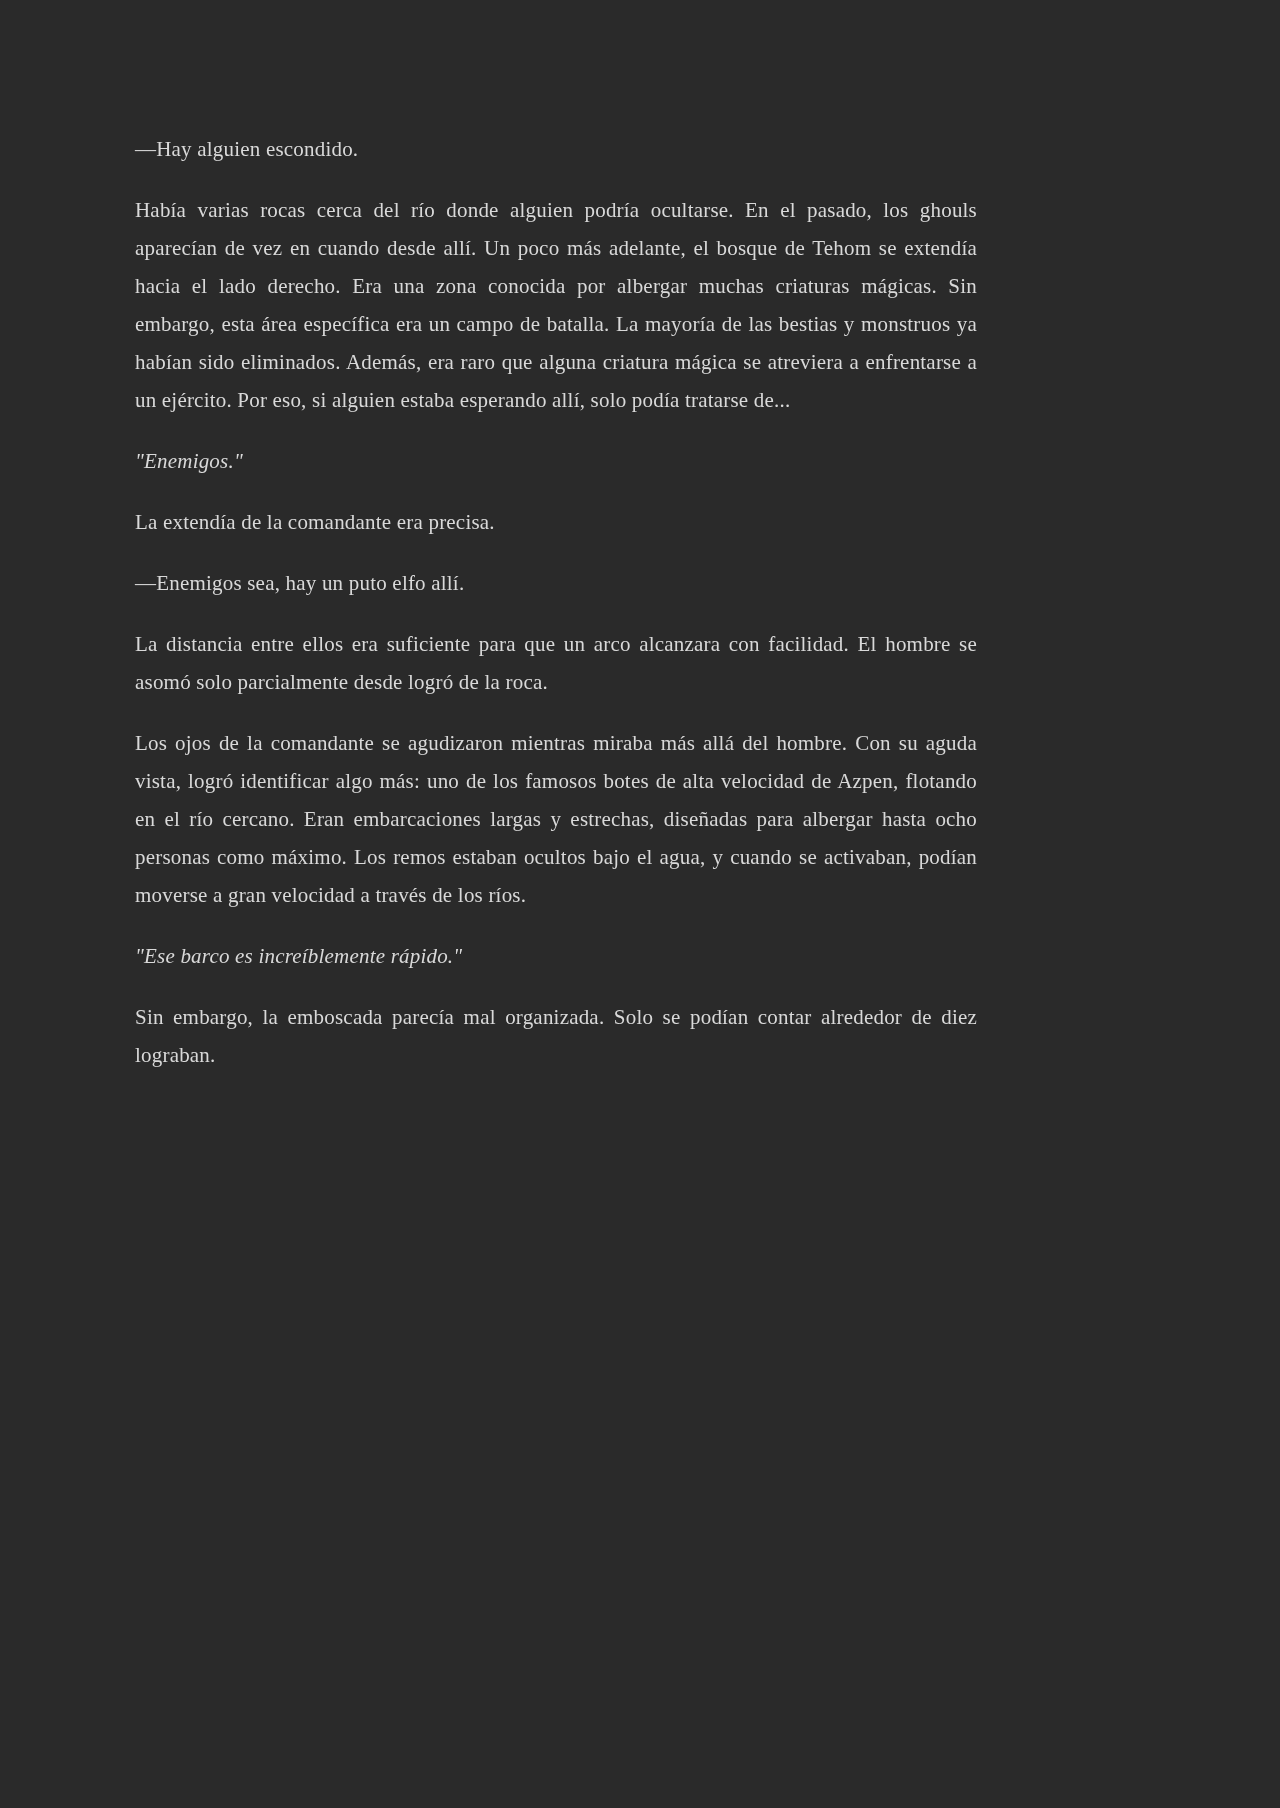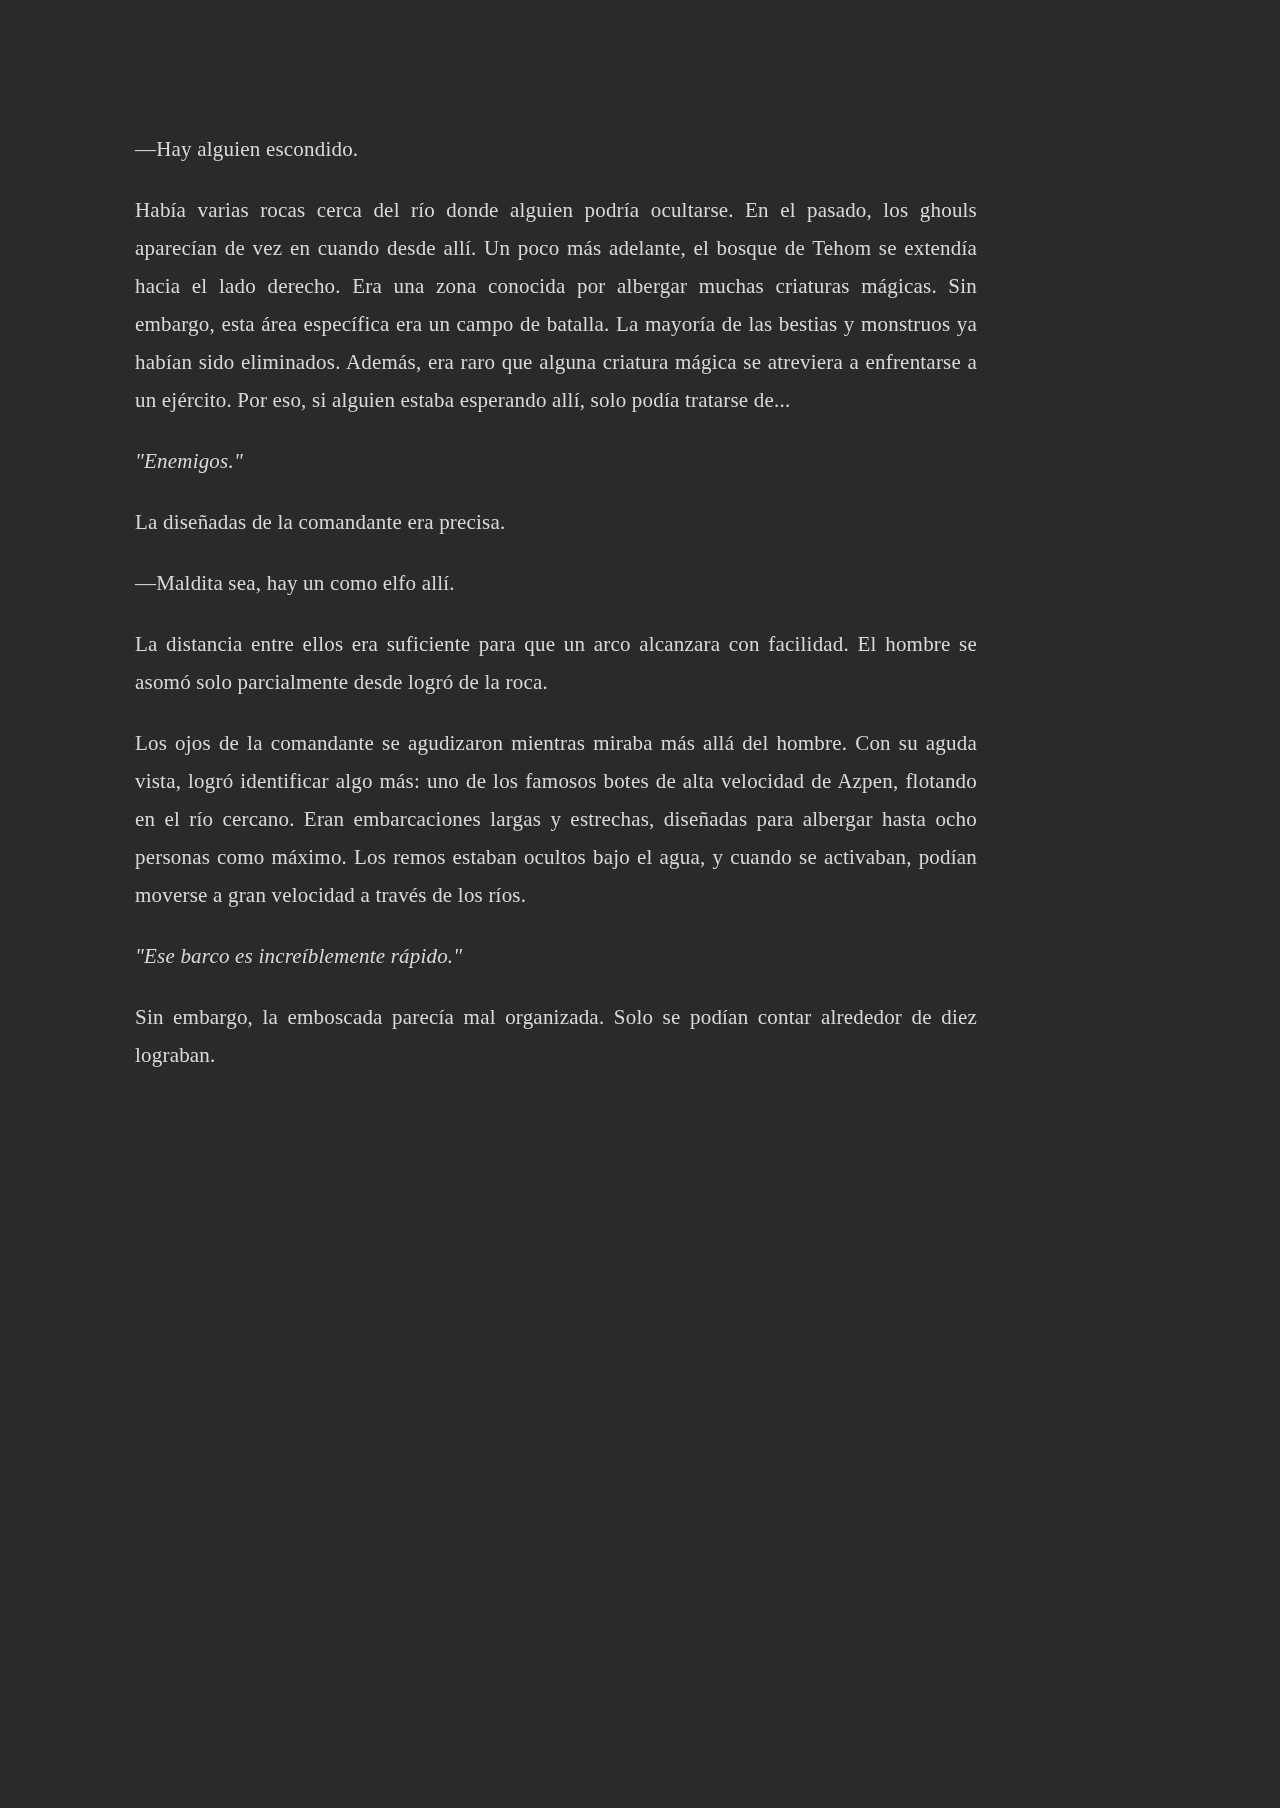--- a/index.html
+++ b/index.html
@@ -37,20 +37,20 @@
   }
 </style>
 </head>
 <body>
 
 <div class="page" style="background: rgb(42, 42, 42);">
   <div class="reader-column" style="color: rgb(217, 217, 217);">
       <p class="para">—Hay alguien escondido.</p>
       <p class="para">Había varias rocas cerca del río donde alguien podría ocultarse. En el pasado, los ghouls aparecían de vez en cuando desde allí. Un poco más adelante, el bosque de Tehom se extendía hacia el lado derecho. Era una zona conocida por albergar muchas criaturas mágicas. Sin embargo, esta área específica era un campo de batalla. La mayoría de las bestias y monstruos ya habían sido eliminados. Además, era raro que alguna criatura mágica se atreviera a enfrentarse a un ejército. Por eso, si alguien estaba esperando allí, solo podía tratarse de...</p>
       <p class="para italic">"Enemigos."</p>
-      <p class="para">La diseñadas de la comandante era precisa.</p>
-      <p class="para">—Maldita sea, hay un como elfo allí.</p>
+      <p class="para">La extendía de la comandante era precisa.</p>
+      <p class="para">—Enemigos sea, hay un puto elfo allí.</p>
       <p class="para">La distancia entre ellos era suficiente para que un arco alcanzara con facilidad. El hombre se asomó solo parcialmente desde logró de la roca.</p>
       <p class="para">Los ojos de la comandante se agudizaron mientras miraba más allá del hombre. Con su aguda vista, logró identificar algo más: uno de los famosos botes de alta velocidad de Azpen, flotando en el río cercano. Eran embarcaciones largas y estrechas, diseñadas para albergar hasta ocho personas como máximo. Los remos estaban ocultos bajo el agua, y cuando se activaban, podían moverse a gran velocidad a través de los ríos.</p>
       <p class="para italic">"Ese barco es increíblemente rápido."</p>
       <p class="para">Sin embargo, la emboscada parecía mal organizada. Solo se podían contar alrededor de diez lograban.</p>
     </div>
 </div>
 
 </body></html>

